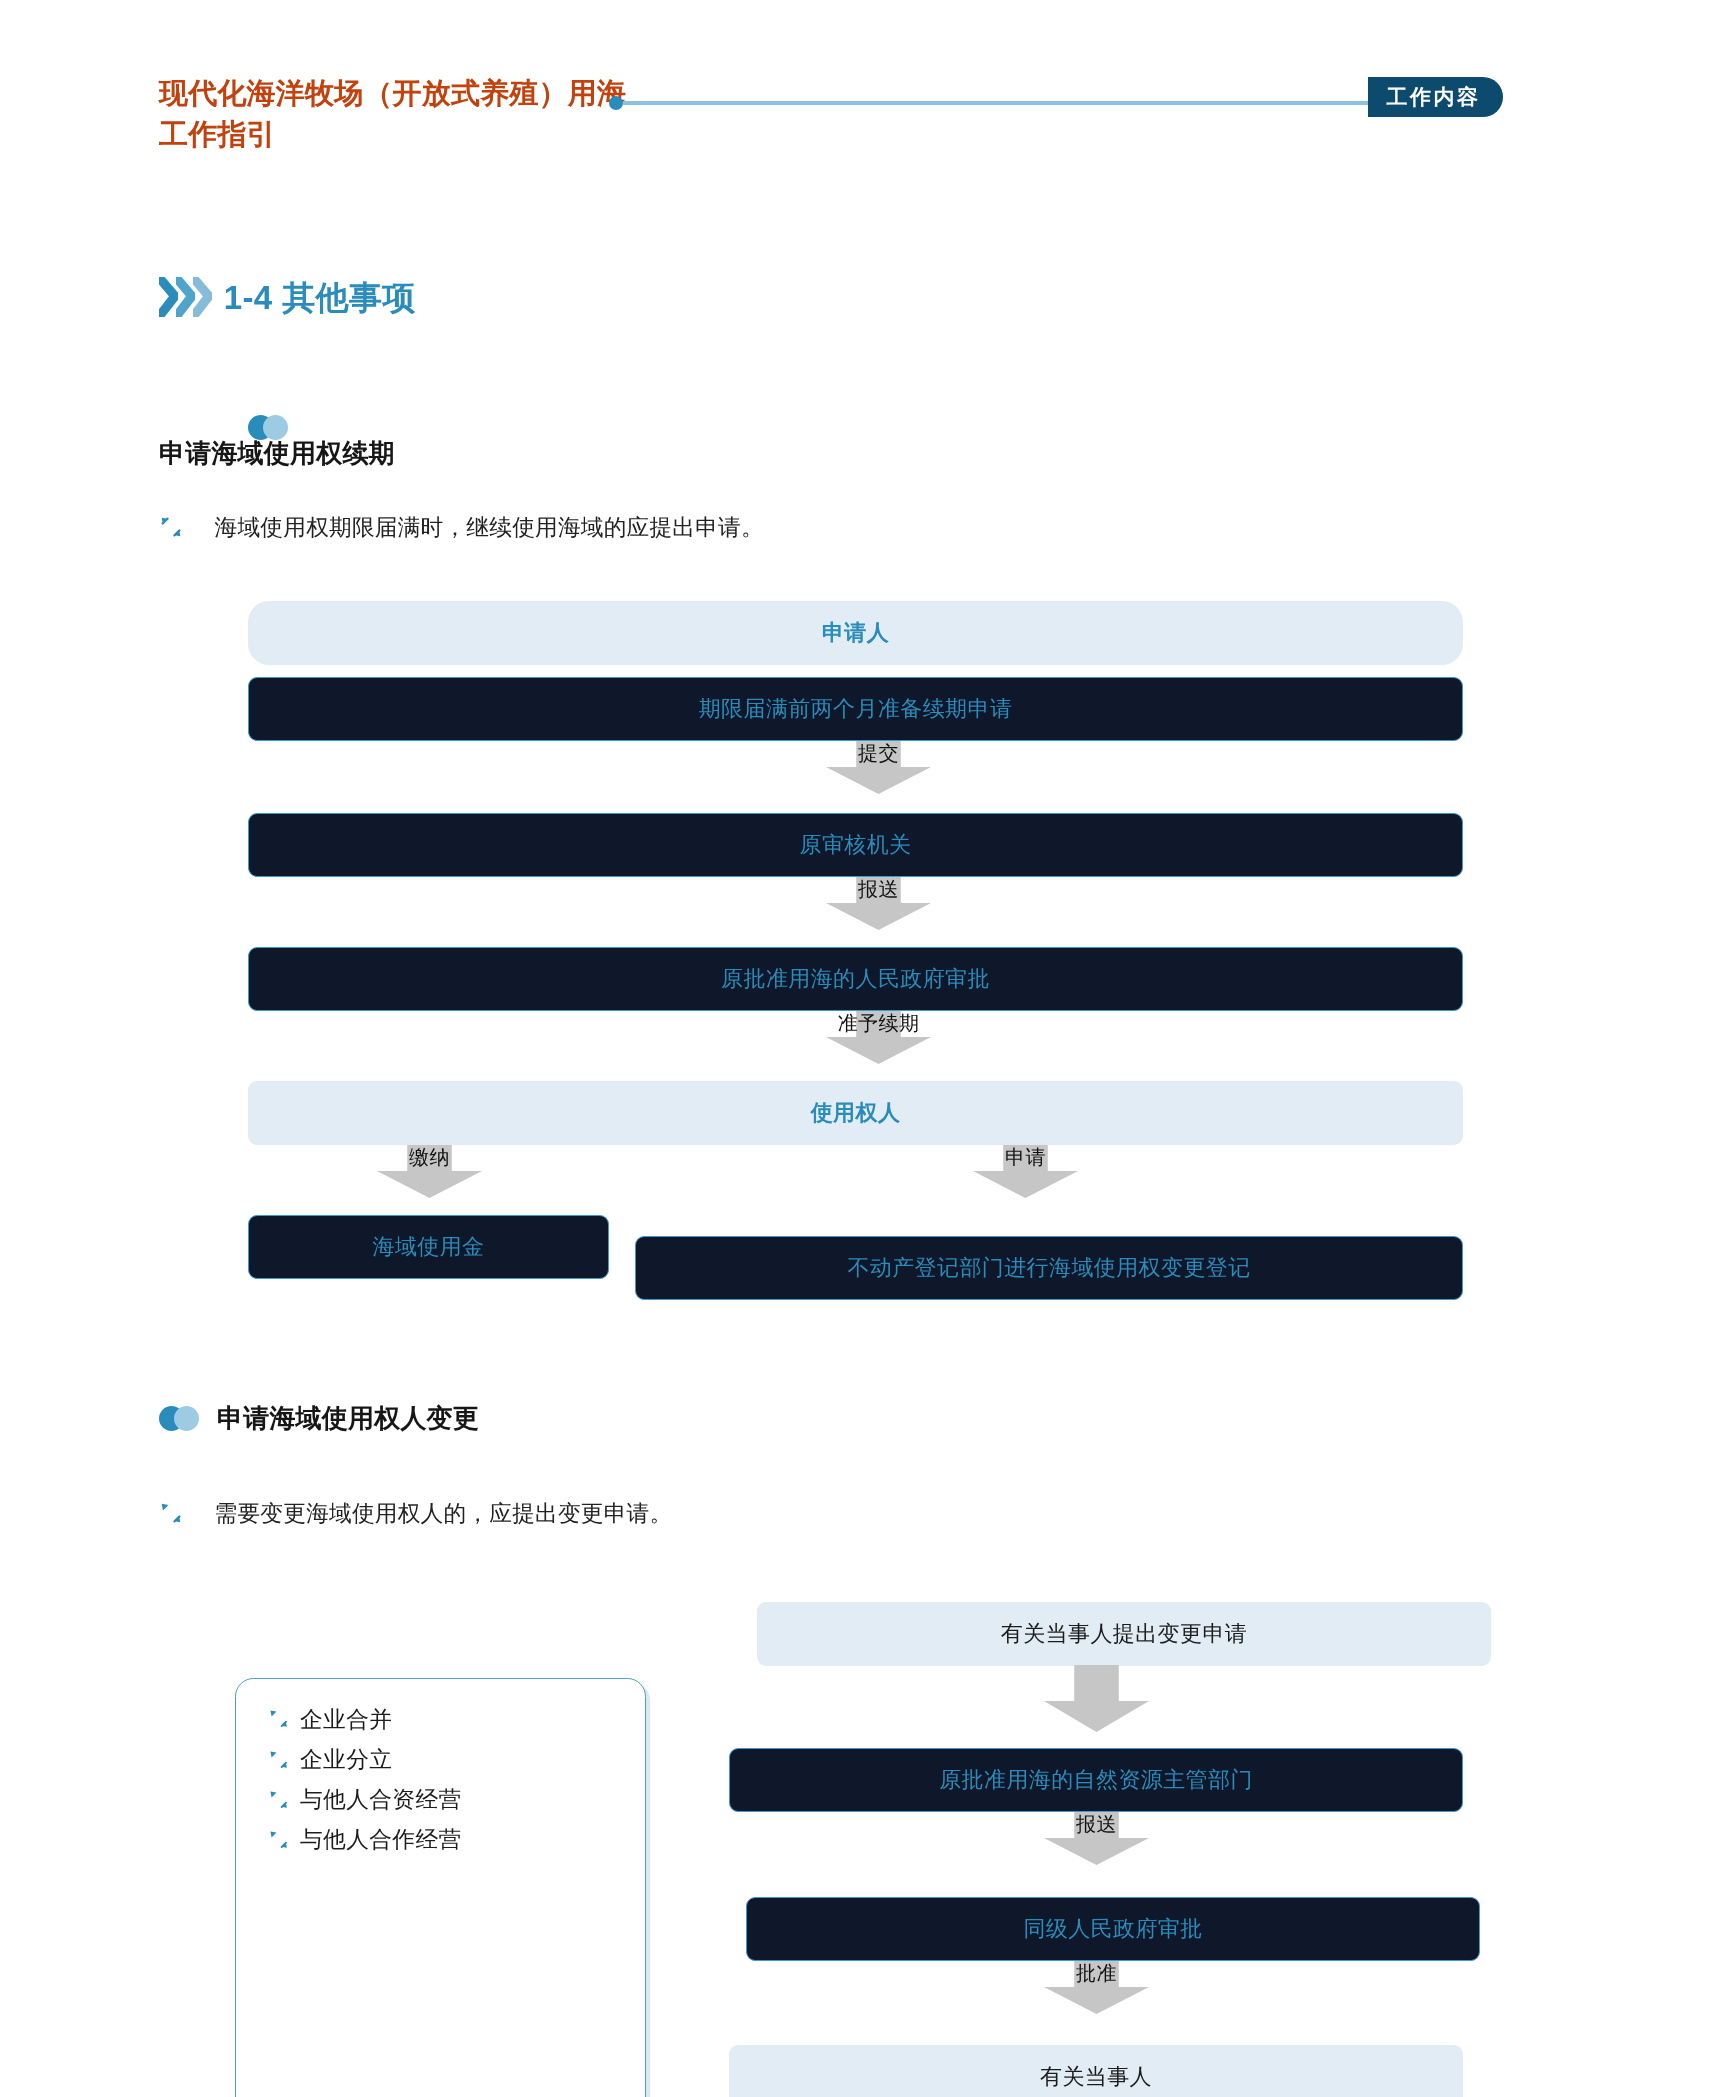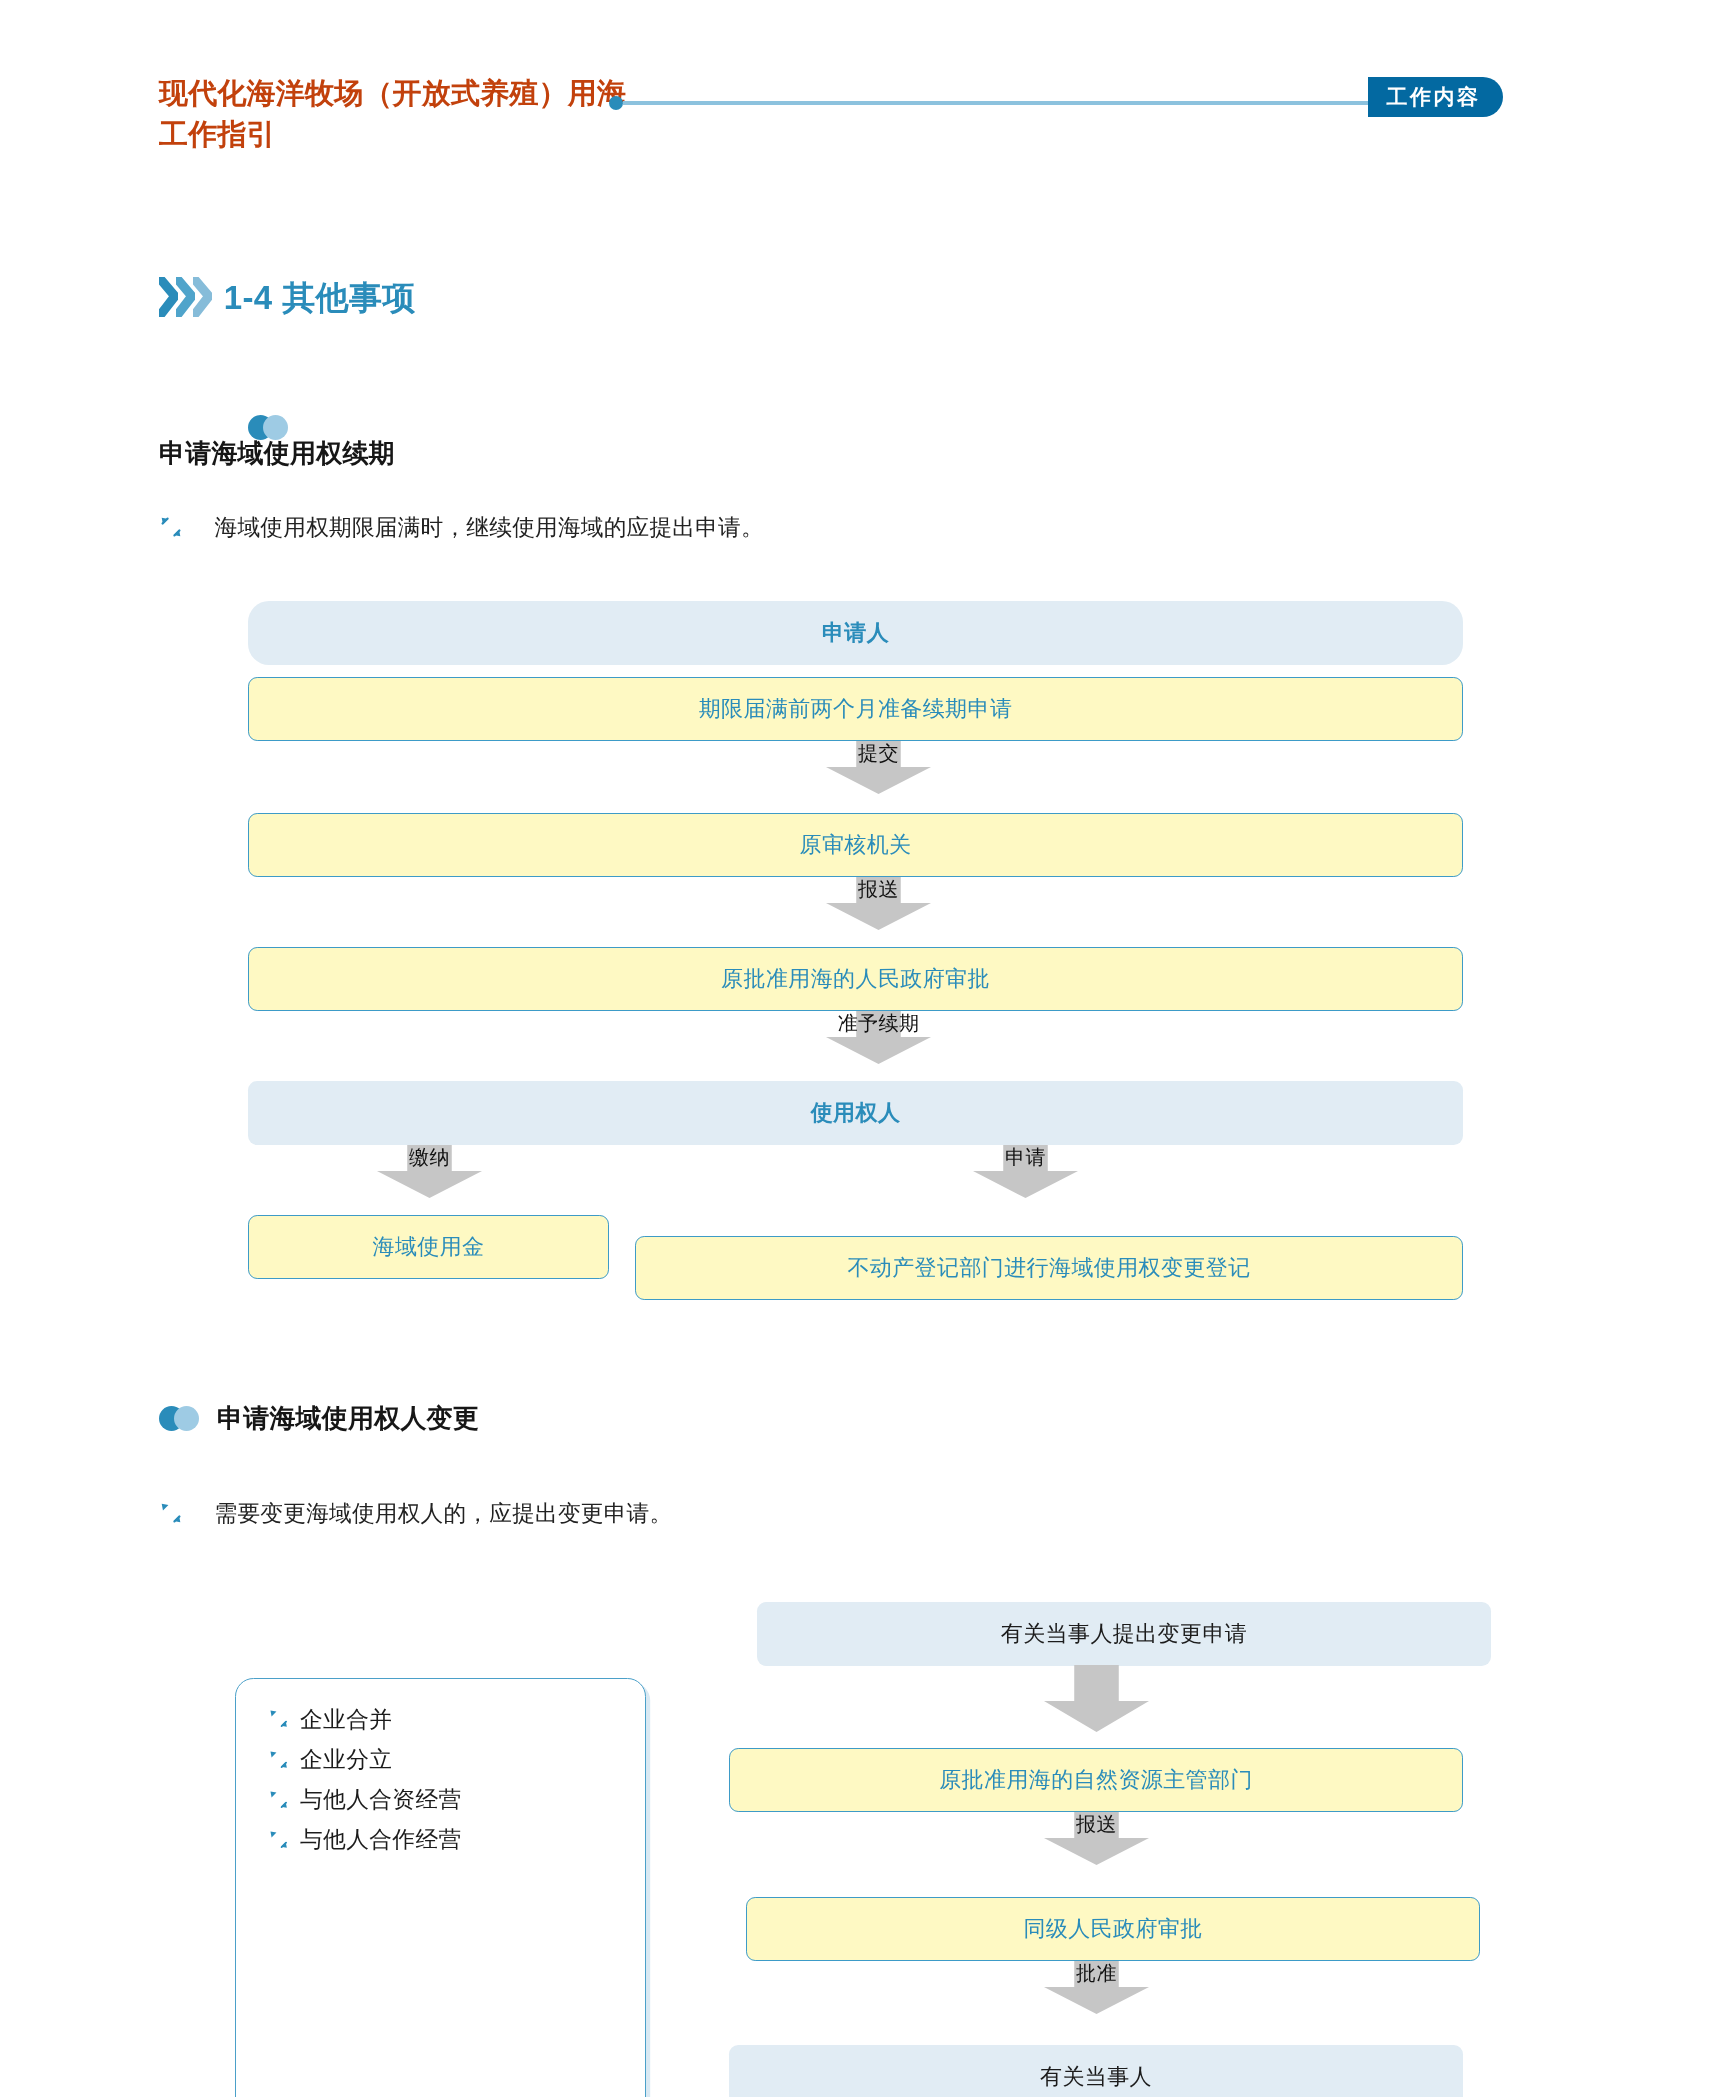--- a/index.html
+++ b/index.html
@@ -51,21 +51,21 @@
     height: 3.8px;
     background: #8cc2de;
   }
   .hdr-badge {
     position: absolute;
     left: 1368px;
     top: 77px;
     height: 40px;
     padding: 0 22.7px 0 18.5px;
     border-radius: 0 20px 20px 0;
-    background: #0369a1;
+    background: #0c4a6e;
     color: #ffffff;
     font-size: 21px;
     font-weight: bold;
     letter-spacing: 2.5px;
     display: flex;
     align-items: center;
     justify-content: center;
     box-sizing: border-box;
   }
 
@@ -160,21 +160,21 @@
     border-radius: 9.2px;
     color: #2a8cba;
     font-weight: bold;
     border: none;
   }
   .flow-box.header-box.dark-text {
     color: #1c1c1c;
     font-weight: normal;
   }
   .flow-box.outline-box {
-    background: #fef9c3;
+    background: #0f172a;
     border: 1.7px solid #3d9bc7;
     border-radius: 9.2px;
     color: #2a8cba;
     font-weight: normal;
   }
 
   
   .garrow {
     position: absolute;
   }

